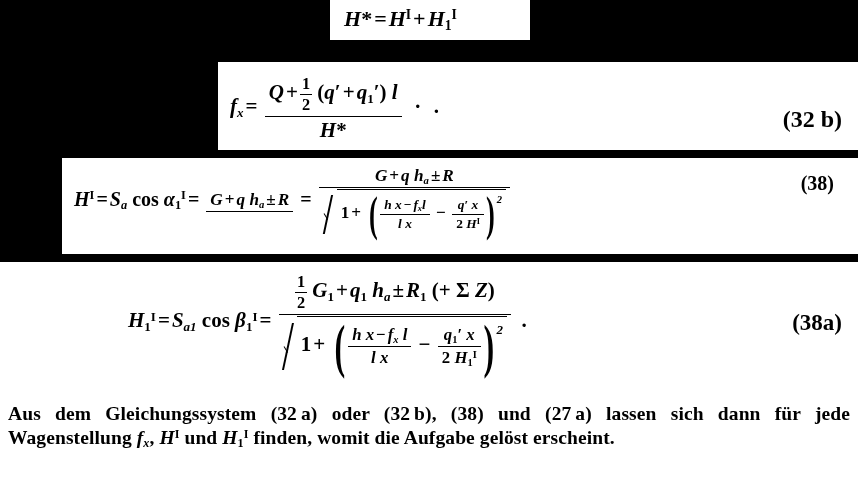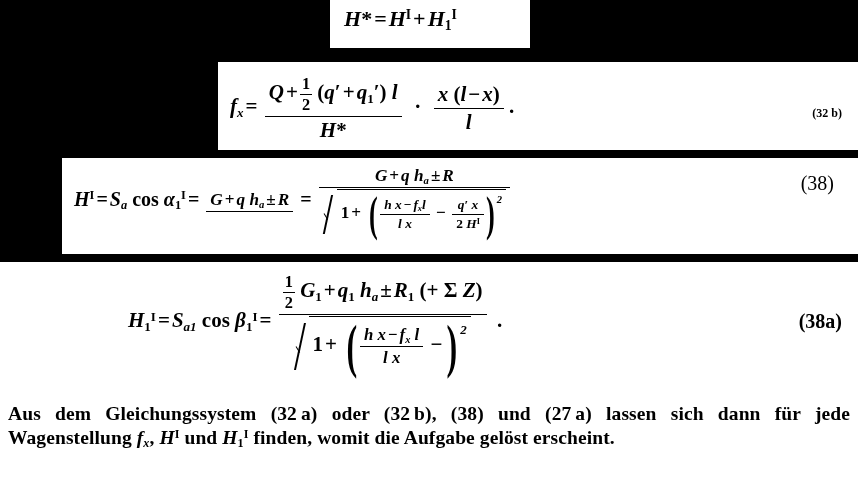--- a/index.html
+++ b/index.html
@@ -24,21 +24,21 @@
   .block {
     position: absolute;
     background: #ffffff;
   }
 
   
   #block-eq1 {
     left: 330px;
     top: 0px;
     width: 200px;
-    height: 48px;
+    height: 40px;
   }
   
   #block-eq2 {
     left: 218px;
     top: 62px;
     width: 640px;
     height: 88px;
   }
   
   #block-eq3 {
@@ -178,25 +178,25 @@
     line-height: 24px;
     text-align: justify;
     letter-spacing: 0.1px;
     font-weight: 700;
   }
   .para .mi { font-weight: 700; }
 
   
   #eq1 { left: 14px; top: 6px; font-size: 22px; font-weight: 700; }
   #eq2 { left: 12px; top: 12px; font-size: 21px; font-weight: 700; }
-  #eqno2 { right: 16px; top: 44px; font-size: 12px; font-weight: 700; }
+  #eqno2 { right: 16px; top: 44px; font-size: 24px; font-weight: 700; }
   #eq3 { left: 12px; top: 8px; font-size: 20px; font-weight: 700; }
-  #eqno3 { right: 24px; top: 14px; font-size: 20px; font-weight: 400; text-align: center; }
+  #eqno3 { right: 24px; top: 14px; font-size: 20px; font-weight: 700; text-align: center; }
   #eq4 { left: 128px; top: 10px; font-size: 21px; font-weight: 700; }
-  #eqno4 { right: 16px; top: 48px; font-size: 20px; font-weight: 700; }
+  #eqno4 { right: 16px; top: 48px; font-size: 23px; font-weight: 700; }
 
   .op { font-style: normal; padding: 0 2px; }
 </style>
 </head>
 <body>
 
 <div class="page">
 
   <div class="block" id="block-eq1">
     <div class="eq" id="eq1">
@@ -208,24 +208,20 @@
     <div class="eq" id="eq2">
       <span class="mi">f</span><sub>x</sub><span class="op">=</span>
       <span class="frac">
         <span class="num">
           <span class="mi">Q</span><span class="op">+</span><span class="sfrac"><span class="num mup">1</span><span class="den mup">2</span></span>
           <span class="mup">(</span><span class="mi">q</span><span class="mup">′</span><span class="op">+</span><span class="mi">q</span><sub class="upsub">1</sub><span class="mup">′</span><span class="mup">)</span>&nbsp;<span class="mi">l</span>
         </span>
         <span class="den"><span class="mi">H</span><span class="mup">*</span></span>
       </span>
       <span class="op">&nbsp;·&nbsp;</span>
-      <span class="frac">
-        <span class="num"><span class="mi">x</span>&nbsp;<span class="mup">(</span><span class="mi">l</span><span class="op">−</span><span class="mi">x</span><span class="mup">)</span></span>
-        <span class="den"><span class="mi">l</span></span>
-      </span>
       <span class="mup">.</span>
     </div>
     <div class="eqno" id="eqno2">(32 b)</div>
   </div>
 
   <div class="block" id="block-eq3">
     <div class="eq" id="eq3">
       <span class="mi">H</span><sup class="upsub">I</sup><span class="op">=</span><span class="mi">S</span><sub>a</sub>&nbsp;<span class="mup">cos</span>&nbsp;<span class="mi">α</span><sub class="upsub">1</sub><sup class="upsub">I</sup><span class="op">=</span>
       <span class="frac small">
         <span class="num"><span class="mi">G</span><span class="op">+</span><span class="mi">q</span>&nbsp;<span class="mi">h</span><sub>a</sub><span class="op">±</span><span class="mi">R</span></span>
@@ -258,20 +254,21 @@
           <span class="sfrac"><span class="num mup">1</span><span class="den mup">2</span></span>
           <span class="mi">G</span><sub class="upsub">1</sub><span class="op">+</span><span class="mi">q</span><sub class="upsub">1</sub>&nbsp;<span class="mi">h</span><sub>a</sub><span class="op">±</span><span class="mi">R</span><sub class="upsub">1</sub>&nbsp;<span class="mup">(+</span>&nbsp;<span class="mup">Σ</span>&nbsp;<span class="mi">Z</span><span class="mup">)</span>
         </span>
         <span class="den">
           <span class="sqrt"><span class="rad">
             <span class="mup">1</span><span class="op">+</span>
             <span class="bigparen">
               <span class="pl">(</span><span class="inner">
                 <span class="frac" style="font-size:0.80em"><span class="num"><span class="mi">h</span>&nbsp;<span class="mi">x</span><span class="op">−</span><span class="mi">f</span><sub>x</sub>&nbsp;<span class="mi">l</span></span><span class="den"><span class="mi">l</span>&nbsp;<span class="mi">x</span></span></span>
                 <span class="op">−</span>
+                <span class="frac" style="font-size:0.80em"><span class="num"><span class="mi">q</span><sub class="upsub">1</sub><span class="mup">′</span>&nbsp;<span class="mi">x</span></span><span class="den"><span class="mup">2</span>&nbsp;<span class="mi">H</span><sub class="upsub">1</sub><sup class="upsub">I</sup></span></span>
               </span><span class="pr">)</span><span class="pexp">2</span>
             </span>
           </span></span>
         </span>
       </span>
       <span class="mup">&nbsp;.</span>
     </div>
     <div class="eqno" id="eqno4">(38a)</div>
 
     <div class="para">

